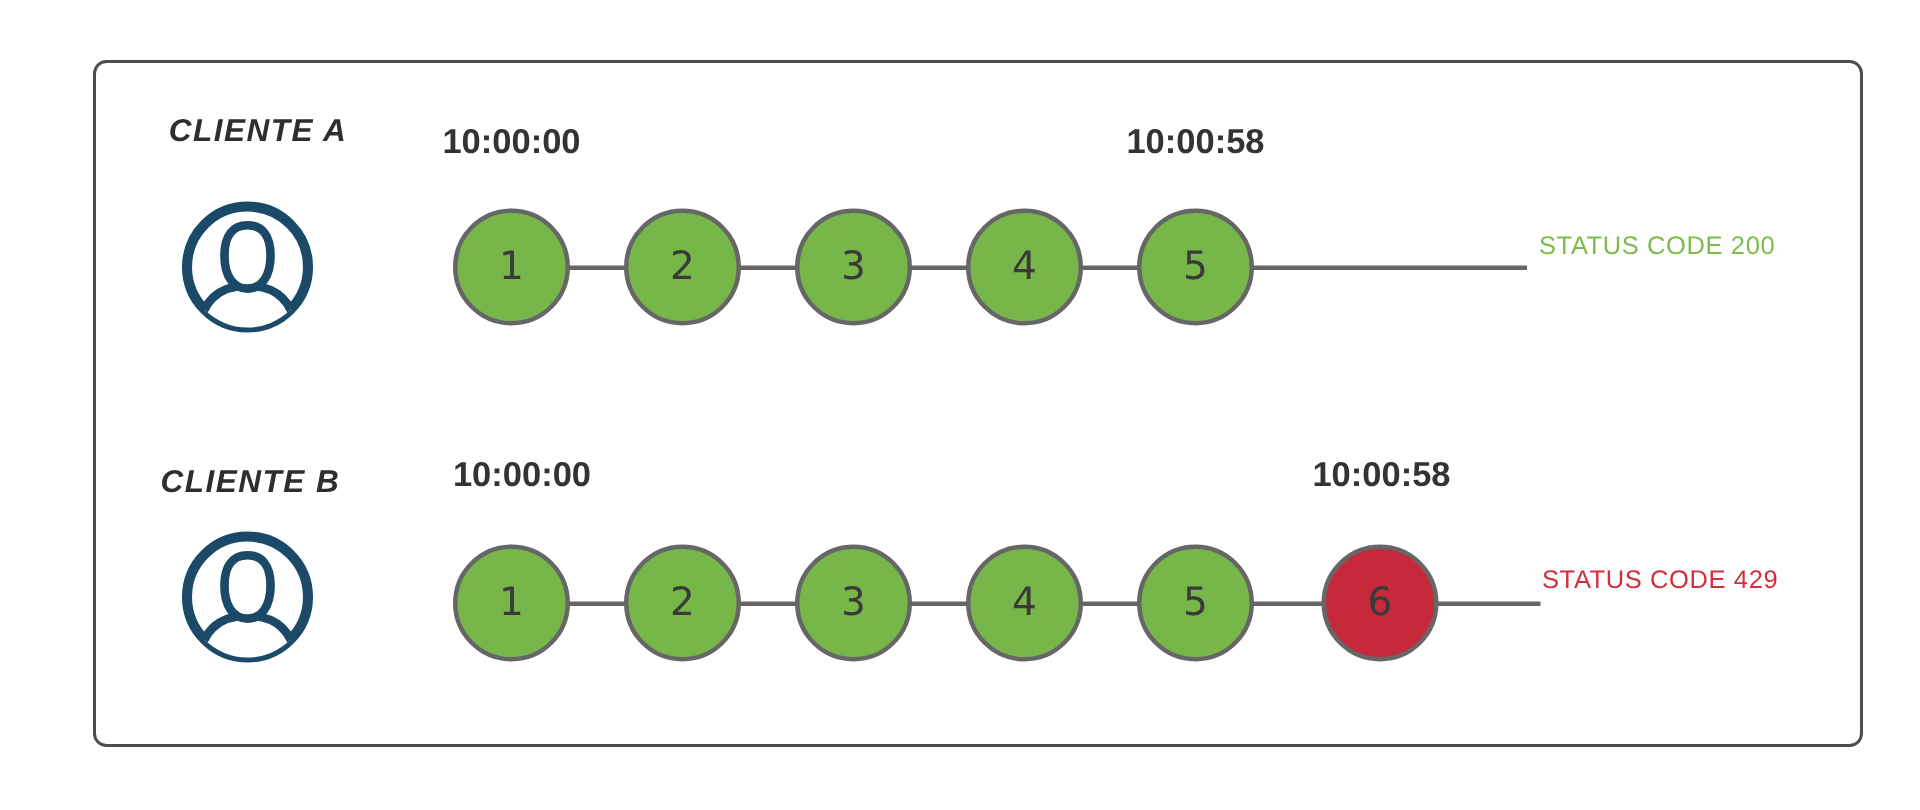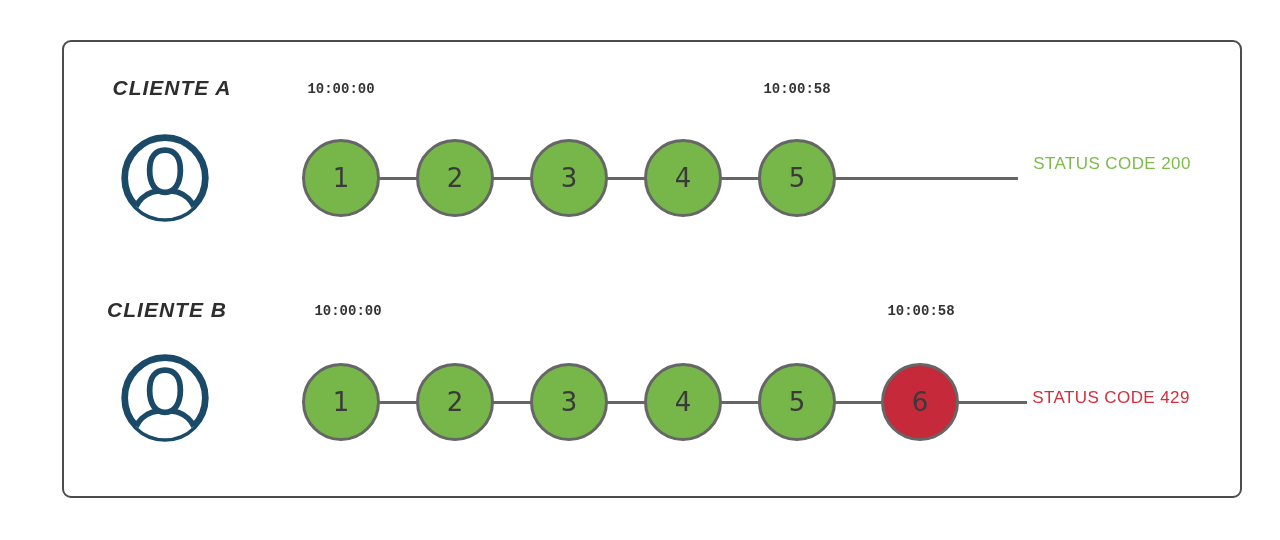--- a/index.html
+++ b/index.html
@@ -29,34 +29,34 @@
     position: absolute;
     width: 150px;
     text-align: center;
     font-size: 21px;
     font-weight: bold;
     font-style: italic;
     letter-spacing: 1px;
     color: #2e2e2e;
   }
   .lblA { left: 97px;  top: 76px; }
-  .lblB { left: 92px;  top: 298px; }
+  .lblB { left: 92px;  top: 310px; }
   .avatar {
     position: absolute;
     width: 96px;
     height: 96px;
   }
   .avA { left: 117px; top: 130px; }
   .avB { left: 117px; top: 350px; }
   .timestamp {
     position: absolute;
     width: 120px;
     text-align: center;
-    font-family: Liberation Mono, monospace;
-    font-size: 14px;
+    font-family: Liberation Sans, sans-serif;
+    font-size: 23px;
     font-weight: bold;
     color: #333333;
   }
   .tsA1 { left: 281px; top: 81px; }
   .tsA2 { left: 737px; top: 81px; }
   .tsB1 { left: 288px; top: 303px; }
   .tsB2 { left: 861px; top: 303px; }
   .timeline-line {
     position: absolute;
     height: 3px;
@@ -76,26 +76,26 @@
     justify-content: center;
     z-index: 2;
     font-family: "DejaVu Sans", sans-serif;
     font-size: 26px;
     color: #3a3a3a;
   }
   .circle.success { background: var(--success-circle, #77b74a); }
   .circle.error   { background: var(--error-circle, #c5293a); }
   .status-text {
     position: absolute;
-    text-align: center;
+    text-align: left;
     line-height: 21px;
     letter-spacing: 0.4px;
   }
   .stA { left: 1026px; top: 153px; width: 172px; color: var(--success-text, #7dbb4c); }
-  .stB { left: 1028px; top: 376px; width: 166px; color: var(--error-text, #d22f3c); margin-top: 11px; }
+  .stB { left: 1028px; top: 376px; width: 166px; color: var(--error-text, #d22f3c); }
   .status-line-1 { font-size: 17px; }
   .stA .status-line-2 { font-size: 16px; }
   .stB .status-line-2 { font-size: 15px; font-weight: bold; }
 </style>
 </head>
 <body>
 
 <div id="canvas" style="--success-circle: #77b74a; --error-circle: #c5293a; --success-text: #7dbb4c; --error-text: #d22f3c; --line-gray: #666666; --avatar-blue: #1a4a68;">
   <div class="outer-box"></div>
 

